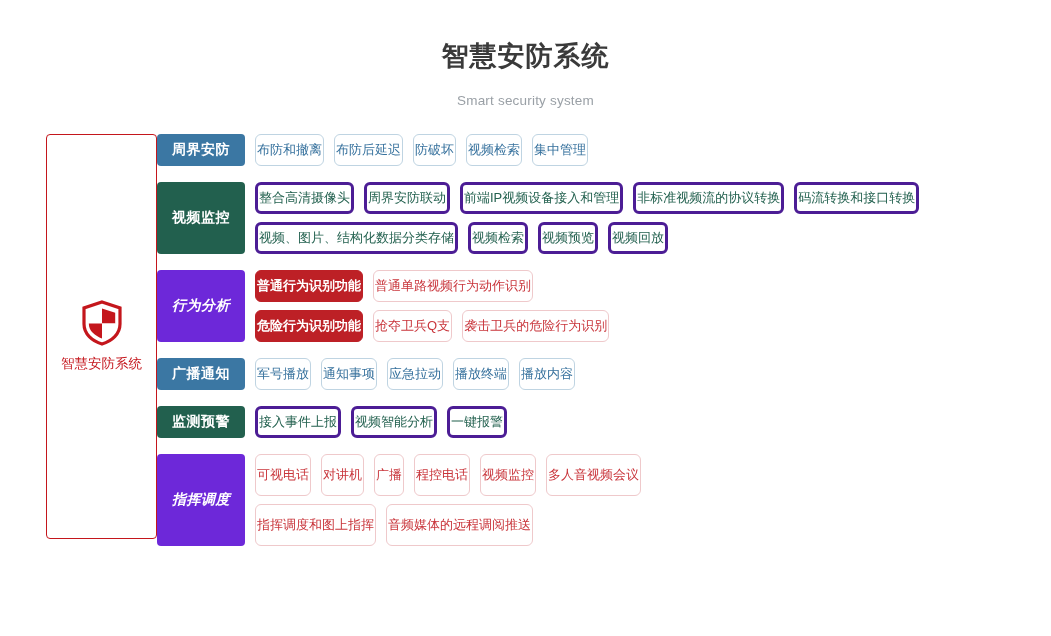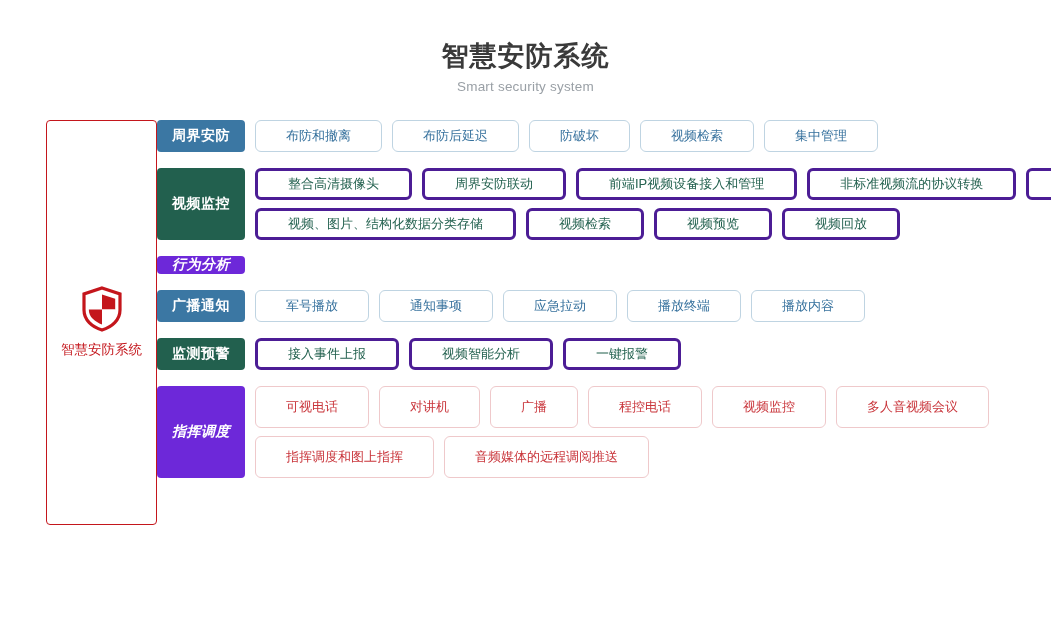--- a/index.html
+++ b/index.html
@@ -21,21 +21,21 @@
   .title {
     font-size: 27px;
     font-weight: bold;
     color: #3a3a3a;
     letter-spacing: 1px;
     line-height: 1.25;
   }
   .subtitle {
     font-size: 13.5px;
     color: #9aa0a6;
-    margin-top: 5px;
+    margin-top: 19px;
     letter-spacing: 0.2px;
   }
 
   .board {
     position: relative;
     margin-top: 26px;
     padding-left: 46px;
     display: flex;
     align-items: flex-start;
   }
@@ -105,21 +105,21 @@
     gap: 10px;
     align-items: stretch;
   }
   .pill {
     border-radius: 6px;
     background: #ffffff;
     font-size: 13px;
     display: flex;
     align-items: center;
     justify-content: center;
-    padding: 0 30px;
+    padding: 0 1px;
     height: 32px;
     box-sizing: border-box;
     white-space: nowrap;
   }
   .pill.tall { height: 42px; }
 
   .pill.blue  { border: 1px solid #bfd4e2; color: #36719d; }
   .pill.green { border: 3px solid #4c1d95; color: #23614f; }
   .pill.red   { border: 1px solid #efc9cb; color: #c9353b; }
 
@@ -179,20 +179,31 @@
           <div class="line">
             <div class="pill green">视频、图片、结构化数据分类存储</div>
             <div class="pill green">视频检索</div>
             <div class="pill green">视频预览</div>
             <div class="pill green">视频回放</div>
           </div>
         </div>
       </div>
       <div class="row">
         <div class="cat red">行为分析</div>
+        <div class="items">
+          <div class="line">
+            <div class="pill red solid-red">普通行为识别功能</div>
+            <div class="pill red">普通单路视频行为动作识别</div>
+          </div>
+          <div class="line">
+            <div class="pill red solid-red">危险行为识别功能</div>
+            <div class="pill red">抢夺卫兵Q支</div>
+            <div class="pill red">袭击卫兵的危险行为识别</div>
+          </div>
+        </div>
       </div>
       <div class="row">
         <div class="cat blue">广播通知</div>
         <div class="items">
           <div class="line">
             <div class="pill blue">军号播放</div>
             <div class="pill blue">通知事项</div>
             <div class="pill blue">应急拉动</div>
             <div class="pill blue">播放终端</div>
             <div class="pill blue">播放内容</div>

